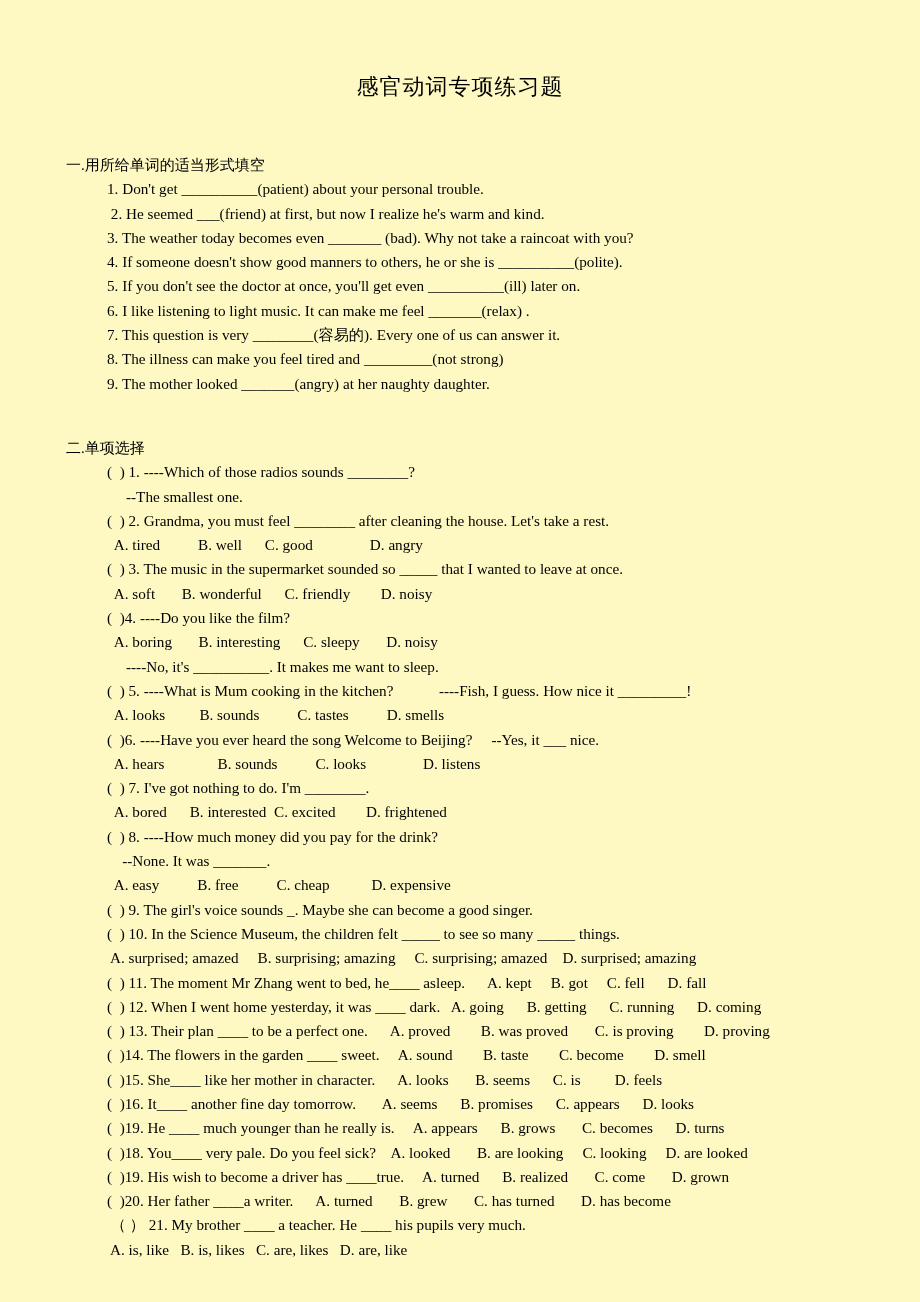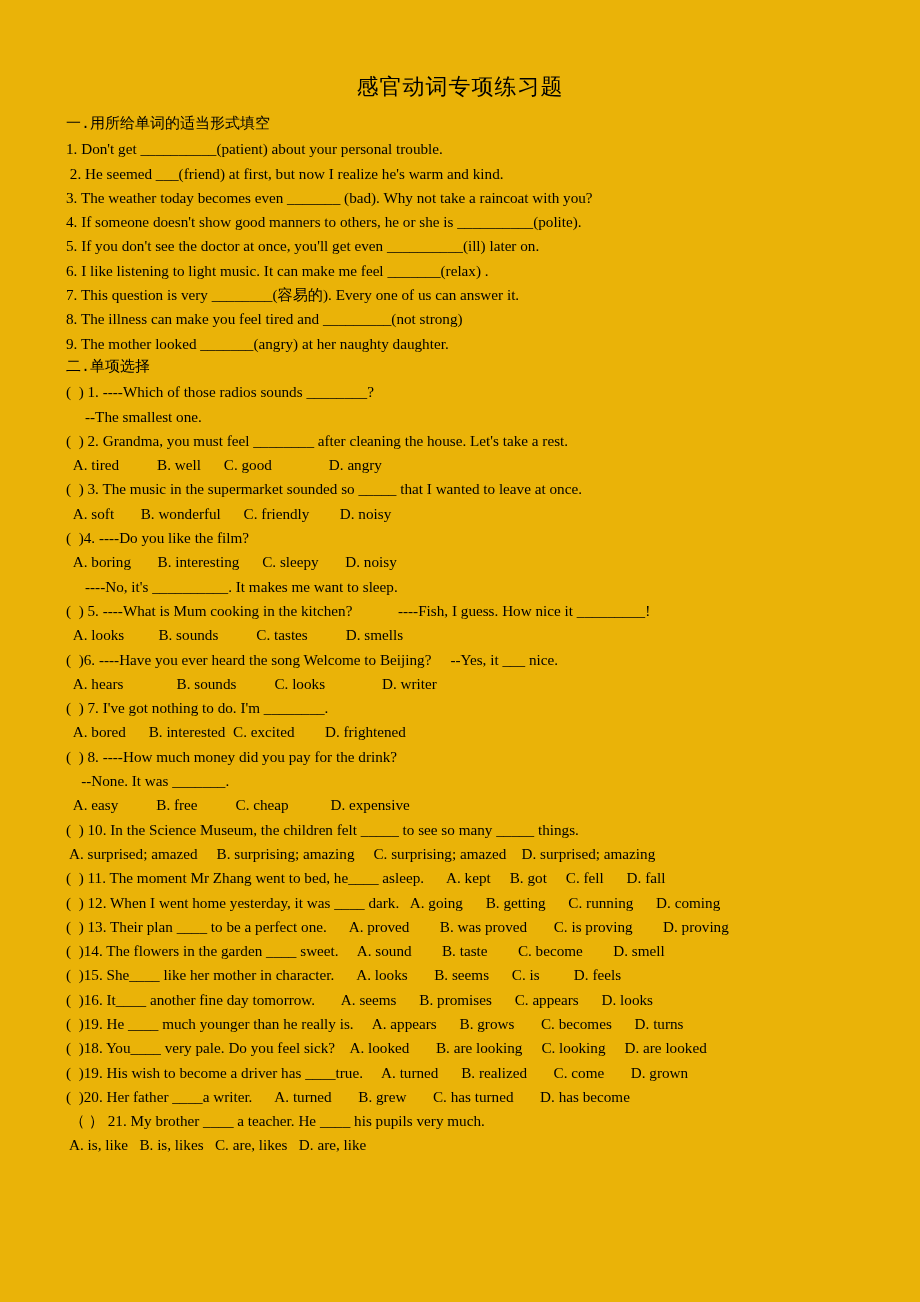--- a/index.html
+++ b/index.html
@@ -8,21 +8,21 @@
     background: #ffffff;
   }
   body {
     font-family: "Liberation Serif", "DejaVu Serif", serif;
     color: #000000;
   }
   .page {
     position: relative;
     width: 920px;
     height: 1302px;
-    background: #eab308;
+    background: #fef9c3;
     overflow: hidden;
     box-sizing: border-box;
   }
   .doc-title {
     position: absolute;
     left: 0;
     top: 72px;
     width: 920px;
     text-align: center;
     font-size: 22px;
@@ -34,27 +34,29 @@
     position: absolute;
     left: 66px;
     top: 113px;
     width: 840px;
   }
   .line {
     font-size: 15.2px;
     line-height: 24.3px;
     white-space: pre;
     height: 24.3px;
+    margin-left: 41px;
   }
   .sec-head {
     font-size: 15px;
     line-height: 24.3px;
     white-space: pre;
     height: 24.3px;
-    font-family: Liberation Mono, monospace;
+    font-family: Liberation Serif, serif;
+    margin-top: 40px;
   }
 </style>
 </head>
 <body>
 
 <div class="page">
 
   <div class="doc-title">感官动词专项练习题</div>
 
   <div class="body-block">
@@ -78,26 +80,27 @@
     <div class="line">(  ) 2. Grandma, you must feel ________ after cleaning the house. Let's take a rest.</div>
     <div class="line">  A. tired          B. well      C. good               D. angry</div>
     <div class="line">(  ) 3. The music in the supermarket sounded so _____ that I wanted to leave at once.</div>
     <div class="line">  A. soft       B. wonderful      C. friendly        D. noisy</div>
     <div class="line">(  )4. ----Do you like the film?</div>
     <div class="line">  A. boring       B. interesting      C. sleepy       D. noisy</div>
     <div class="line">     ----No, it's __________. It makes me want to sleep.</div>
     <div class="line">(  ) 5. ----What is Mum cooking in the kitchen?            ----Fish, I guess. How nice it _________!</div>
     <div class="line">  A. looks         B. sounds          C. tastes          D. smells</div>
     <div class="line">(  )6. ----Have you ever heard the song Welcome to Beijing?     --Yes, it ___ nice.</div>
-    <div class="line">  A. hears              B. sounds          C. looks               D. writer</div>
+    <div class="line">  A. hears              B. sounds          C. looks               D. listens</div>
     <div class="line">(  ) 7. I've got nothing to do. I'm ________.</div>
     <div class="line">  A. bored      B. interested  C. excited        D. frightened</div>
     <div class="line">(  ) 8. ----How much money did you pay for the drink?</div>
     <div class="line">    --None. It was _______.</div>
     <div class="line">  A. easy          B. free          C. cheap           D. expensive</div>
+    <div class="line">(  ) 9. The girl's voice sounds _. Maybe she can become a good singer.</div>
     <div class="line">(  ) 10. In the Science Museum, the children felt _____ to see so many _____ things.</div>
     <div class="line"> A. surprised; amazed     B. surprising; amazing     C. surprising; amazed    D. surprised; amazing</div>
     <div class="line">(  ) 11. The moment Mr Zhang went to bed, he____ asleep.      A. kept     B. got     C. fell      D. fall</div>
     <div class="line">(  ) 12. When I went home yesterday, it was ____ dark.   A. going      B. getting      C. running      D. coming</div>
     <div class="line">(  ) 13. Their plan ____ to be a perfect one.      A. proved        B. was proved       C. is proving        D. proving</div>
     <div class="line">(  )14. The flowers in the garden ____ sweet.     A. sound        B. taste        C. become        D. smell</div>
     <div class="line">(  )15. She____ like her mother in character.      A. looks       B. seems      C. is         D. feels</div>
     <div class="line">(  )16. It____ another fine day tomorrow.       A. seems      B. promises      C. appears      D. looks</div>
     <div class="line">(  )19. He ____ much younger than he really is.     A. appears      B. grows       C. becomes      D. turns</div>
     <div class="line">(  )18. You____ very pale. Do you feel sick?    A. looked       B. are looking     C. looking     D. are looked</div>

